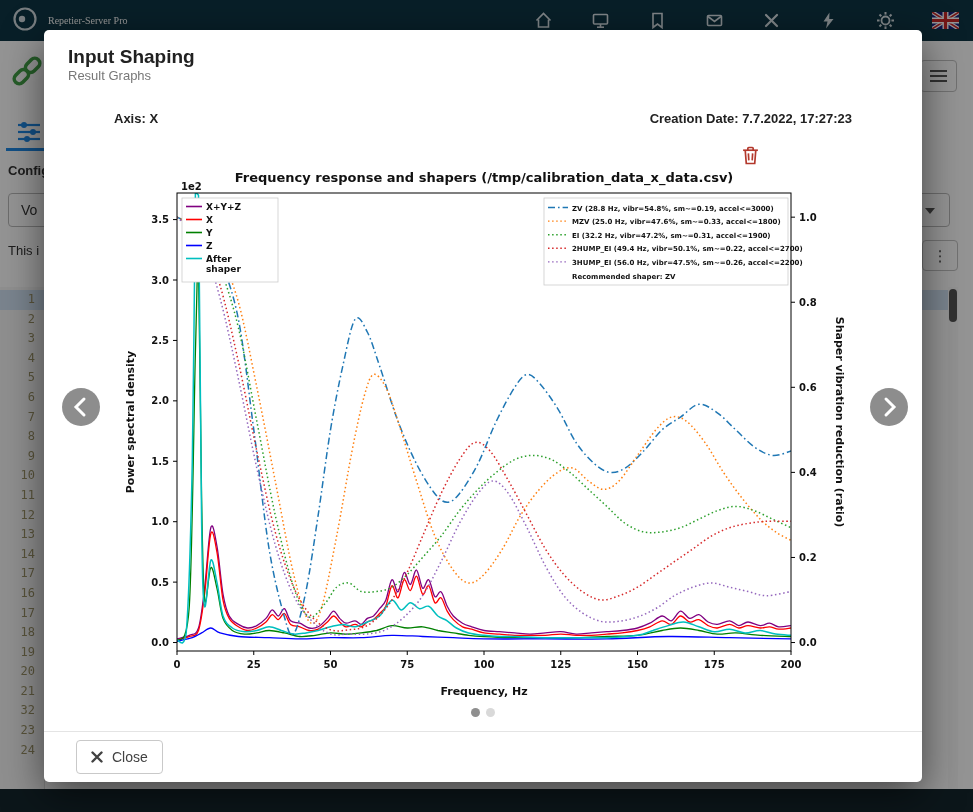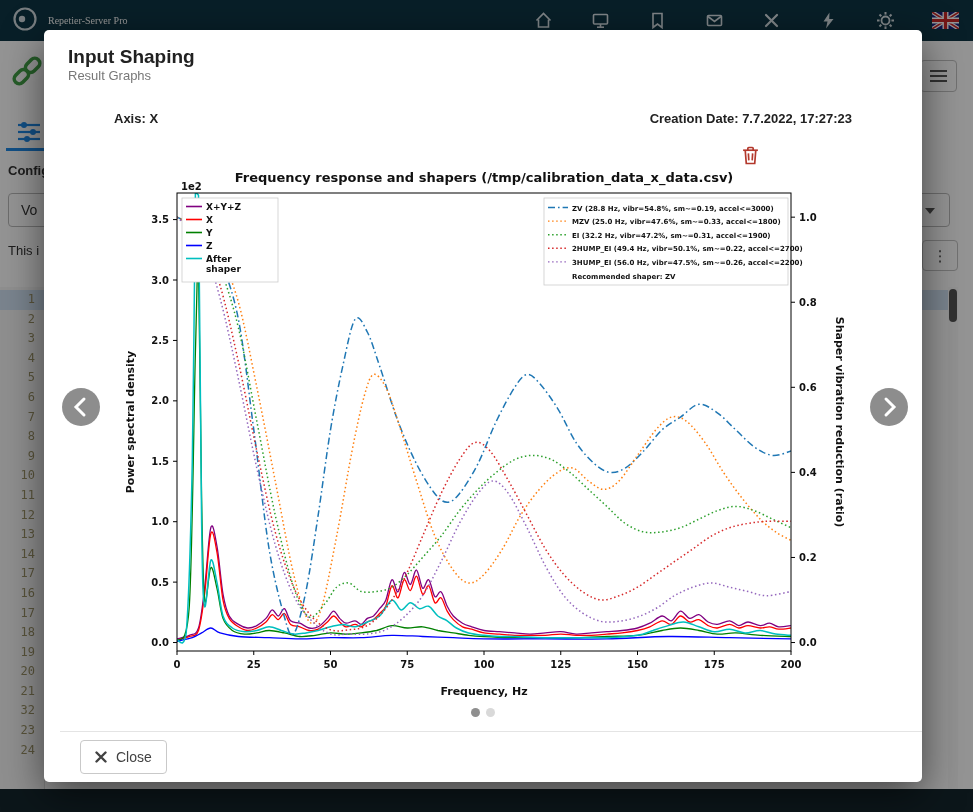--- a/index.html
+++ b/index.html
@@ -71,22 +71,22 @@
   .carousel-btn{
     position:absolute;top:358px;width:38px;height:38px;border-radius:50%;border:none;
     background:rgba(48,48,48,0.55);display:flex;align-items:center;justify-content:center;padding:0;
   }
   .carousel-btn.prev{left:18px;}
   .carousel-btn.next{right:14px;}
   .dots{position:absolute;left:0;right:0;top:678px;display:flex;justify-content:center;gap:6px;}
   .dot{width:9px;height:9px;border-radius:50%;background:#d9d9d9;}
   .dot.active{background:#8f8f8f;}
   .modal-footer{
-    position:absolute;left:16px;right:0;bottom:0;height:51px;border-top:1px solid #e4e4e4;
-    display:flex;align-items:center;padding:0 20px;box-sizing:border-box;
+    position:absolute;left:0;right:0;bottom:0;height:51px;border-top:1px solid #e4e4e4;
+    display:flex;align-items:center;padding:0 32px;box-sizing:border-box;
   }
   .close-button{
     display:flex;align-items:center;gap:9px;padding:8px 14px;background:#fff;
     border:1px solid #c9c9c9;border-radius:4px;font-size:14px;color:#424242;
     font-family:"Liberation Sans",sans-serif;
   }
 </style>
 </head>
 <body>
 

